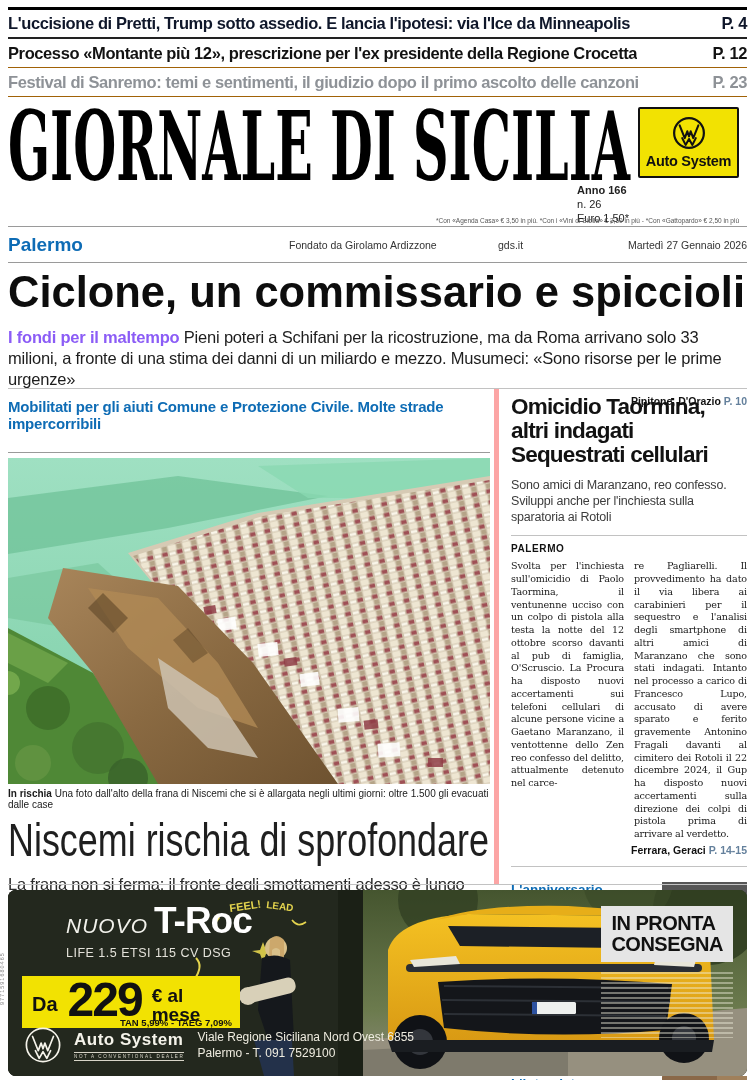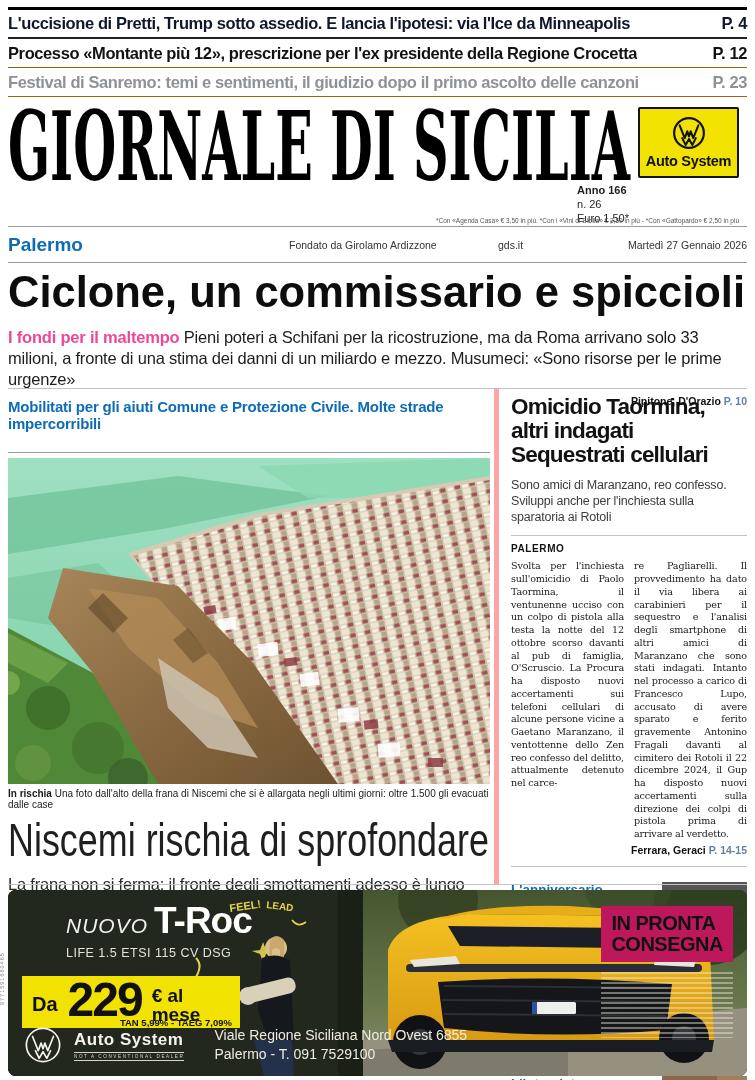--- a/index.html
+++ b/index.html
@@ -28,21 +28,21 @@
   
   #info-bar { position:absolute; top:226px; left:8px; right:8px; height:37px; border-top:1px solid #9a9a9a; border-bottom:1px solid #9a9a9a; display:flex; align-items:center; }
   #info-bar .city { font-size:19px; font-weight:bold; color:#0e6cb5; width:255px; }
   #info-bar .founded { font-size:10.5px; color:#333; width:235px;padding-left:26px; }
   #info-bar .site { font-size:10.5px; color:#333; width:115px; }
   #info-bar .date { font-size:10.5px; color:#333; flex:1; text-align:right; }
 
   
   #lead { position:absolute; top:267px; left:8px; right:8px; }
   #lead .standfirst { margin-top:7px; font-size:16.5px; line-height:1.28; color:#1d1d1d; letter-spacing:-0.2px; }
-  #lead .standfirst .kick { color:#ec4899; font-weight:bold; }
+  #lead .standfirst .kick { color:#8b5cf6; font-weight:bold; }
   .byline-row { text-align:right; font-size:10.5px; font-weight:bold; color:#111; margin-top:5px; }
   .page-ref { color:#64809c; }
 
   
   #main-rule { position:absolute; top:388px; left:8px; right:8px; border-top:1px solid #c2c2c2; }
   #left-col { position:absolute; top:389px; left:8px; width:482px; }
   .kicker { color:#0e6cb5; font-weight:bold; font-size:15px; padding:9px 0 20px; border-bottom:1px solid #9a9a9a; letter-spacing:-0.2px; }
   #photo-wrap { margin-top:5px; width:482px; height:326px; overflow:hidden; }
   #caption { margin-top:4px; font-size:10px; color:#1a1a1a; }
   #caption .lbl { font-weight:bold; }
@@ -74,26 +74,26 @@
   #ad-bg { position:absolute; inset:0; }
   #ad-intro { position:absolute; left:58px; top:24px; color:#f2f2ec; font-size:21px; letter-spacing:1px;font-style:italic; }
   #ad-model { position:absolute; left:146px; top:10px; color:#fff; font-size:37px; font-weight:bold; letter-spacing:-1px; }
   #ad-trim { position:absolute; left:58px; top:56px; color:#e4e2da; font-size:12.5px; letter-spacing:0.5px; }
   #price-box { position:absolute; left:14px; top:86px; width:218px; height:52px; background:#f2e202; color:#111; padding:2px 8px 0 10px; }
   #price-line { display:flex; align-items:flex-start; line-height:1; }
   #price-prefix { font-size:20px; font-weight:bold; margin-top:16px; }
   #price-big { font-size:48px; font-weight:bold; letter-spacing:-2px; margin:-2px 10px 0; }
   #price-unit { font-size:19px; font-weight:bold; margin-top:8px; }
   #price-rates { font-size:9.5px; font-weight:bold; text-align:right; margin-top:-7px; }
-  #ad-badge { position:absolute; right:14px; top:16px; background:#be185d; color:#111; font-size:20px; font-weight:bold; line-height:1.05; padding:7px 10px; letter-spacing:-0.5px; white-space:pre-line; text-align:left; }
+  #ad-badge { position:absolute; right:14px; top:16px; background:#e5e5e5; color:#111; font-size:20px; font-weight:bold; line-height:1.05; padding:7px 10px; letter-spacing:-0.5px; white-space:pre-line; text-align:left; }
   #ad-fineprint { position:absolute; right:14px; top:82px; width:132px; height:66px; background:repeating-linear-gradient(to bottom, rgba(240,238,220,0.55) 0 2px, transparent 2px 5px); opacity:0.8; }
   #ad-footer { position:absolute; left:16px; bottom:12px; display:flex; align-items:center; gap:12px; }
   #ad-dealer .nm { color:#f5f3ea; font-size:17px; font-weight:bold; letter-spacing:0.5px; }
   #ad-dealer .tag { color:#d8d5c8; font-size:4.6px; letter-spacing:1.6px; border-top:1px solid #d8d5c8; border-bottom:1px solid #d8d5c8; padding:1px 0; margin-top:2px; text-align:center; }
-  #ad-address { color:#efece0; font-size:14px; line-height:1.35; white-space:pre-line; margin-left:18px; }
+  #ad-address { color:#efece0; font-size:12px; line-height:1.35; white-space:pre-line; margin-left:1px; }
 </style>
 </head>
 <body>
 
 <div id="page">
 
   <div id="top-strip">
     <div class="strip-topline"></div>
     <div class="strip-row c-blue sep1">
       <span class="t">L'uccisione di Pretti, Trump sotto assedio. E lancia l'ipotesi: via l'Ice da Minneapolis</span>

